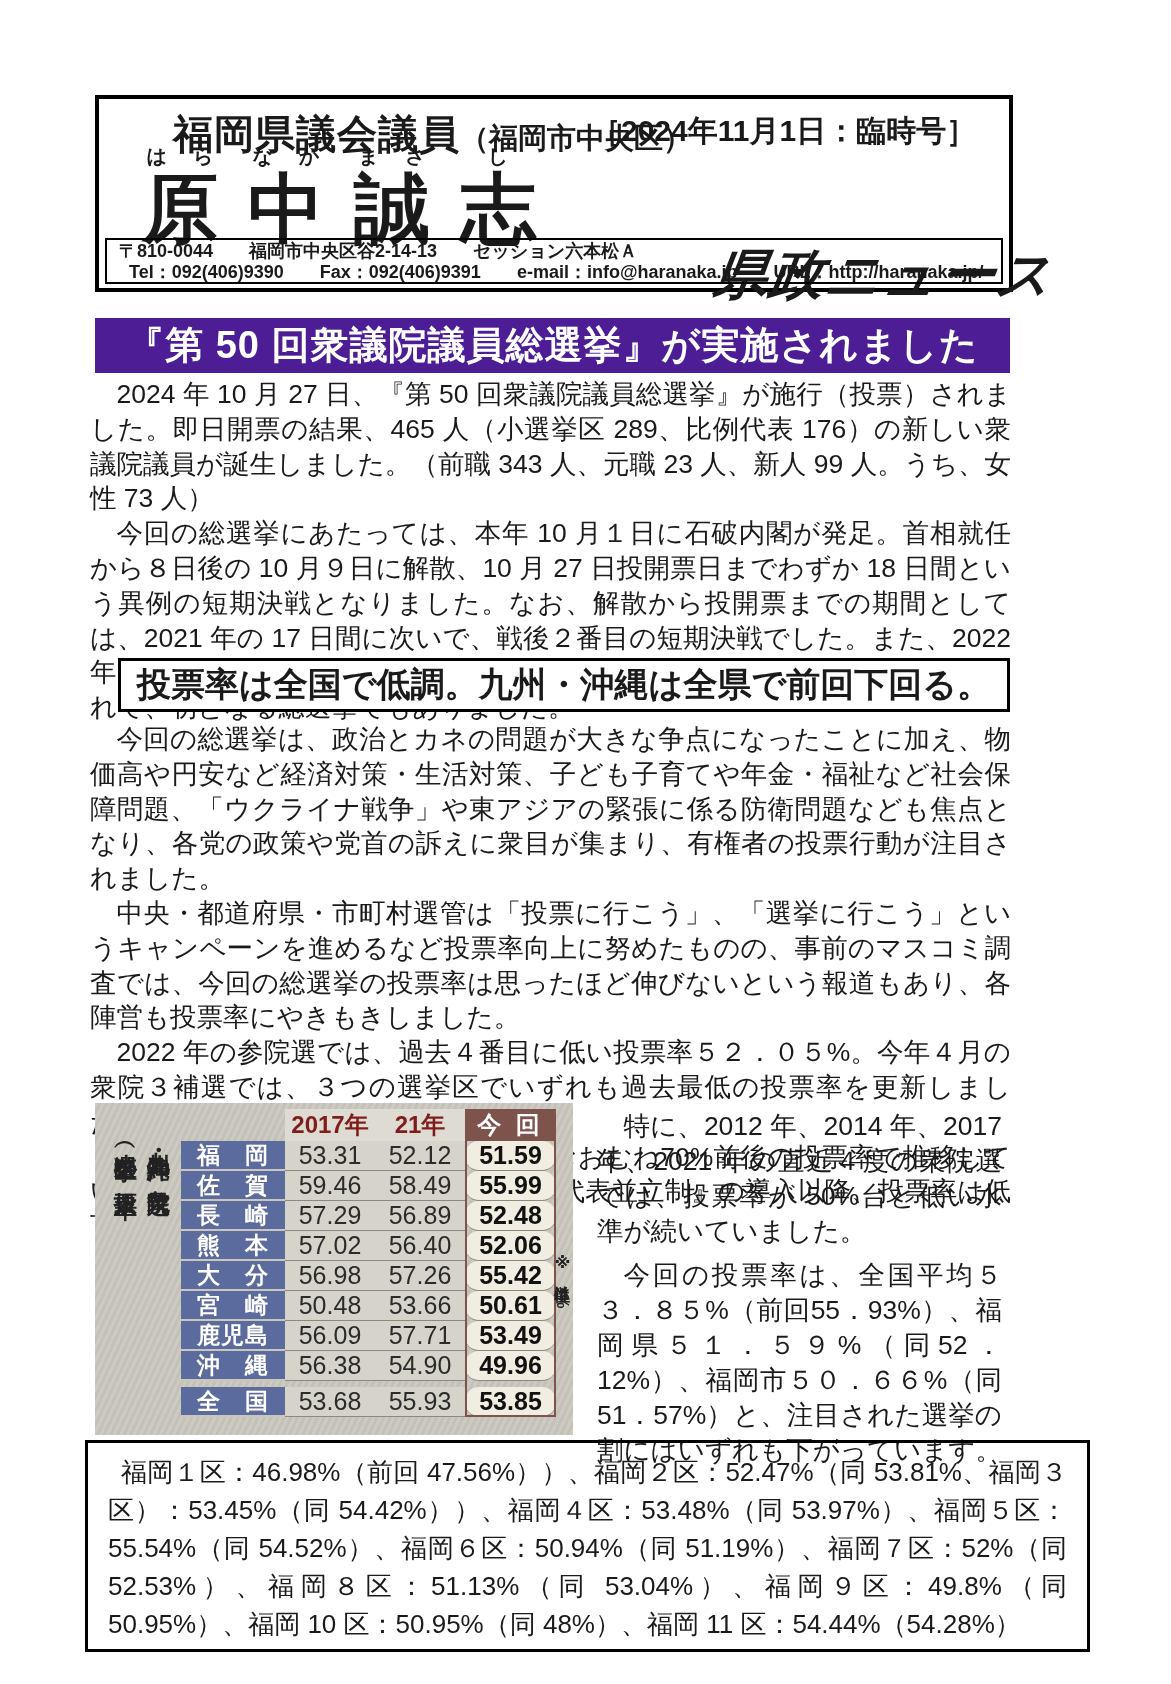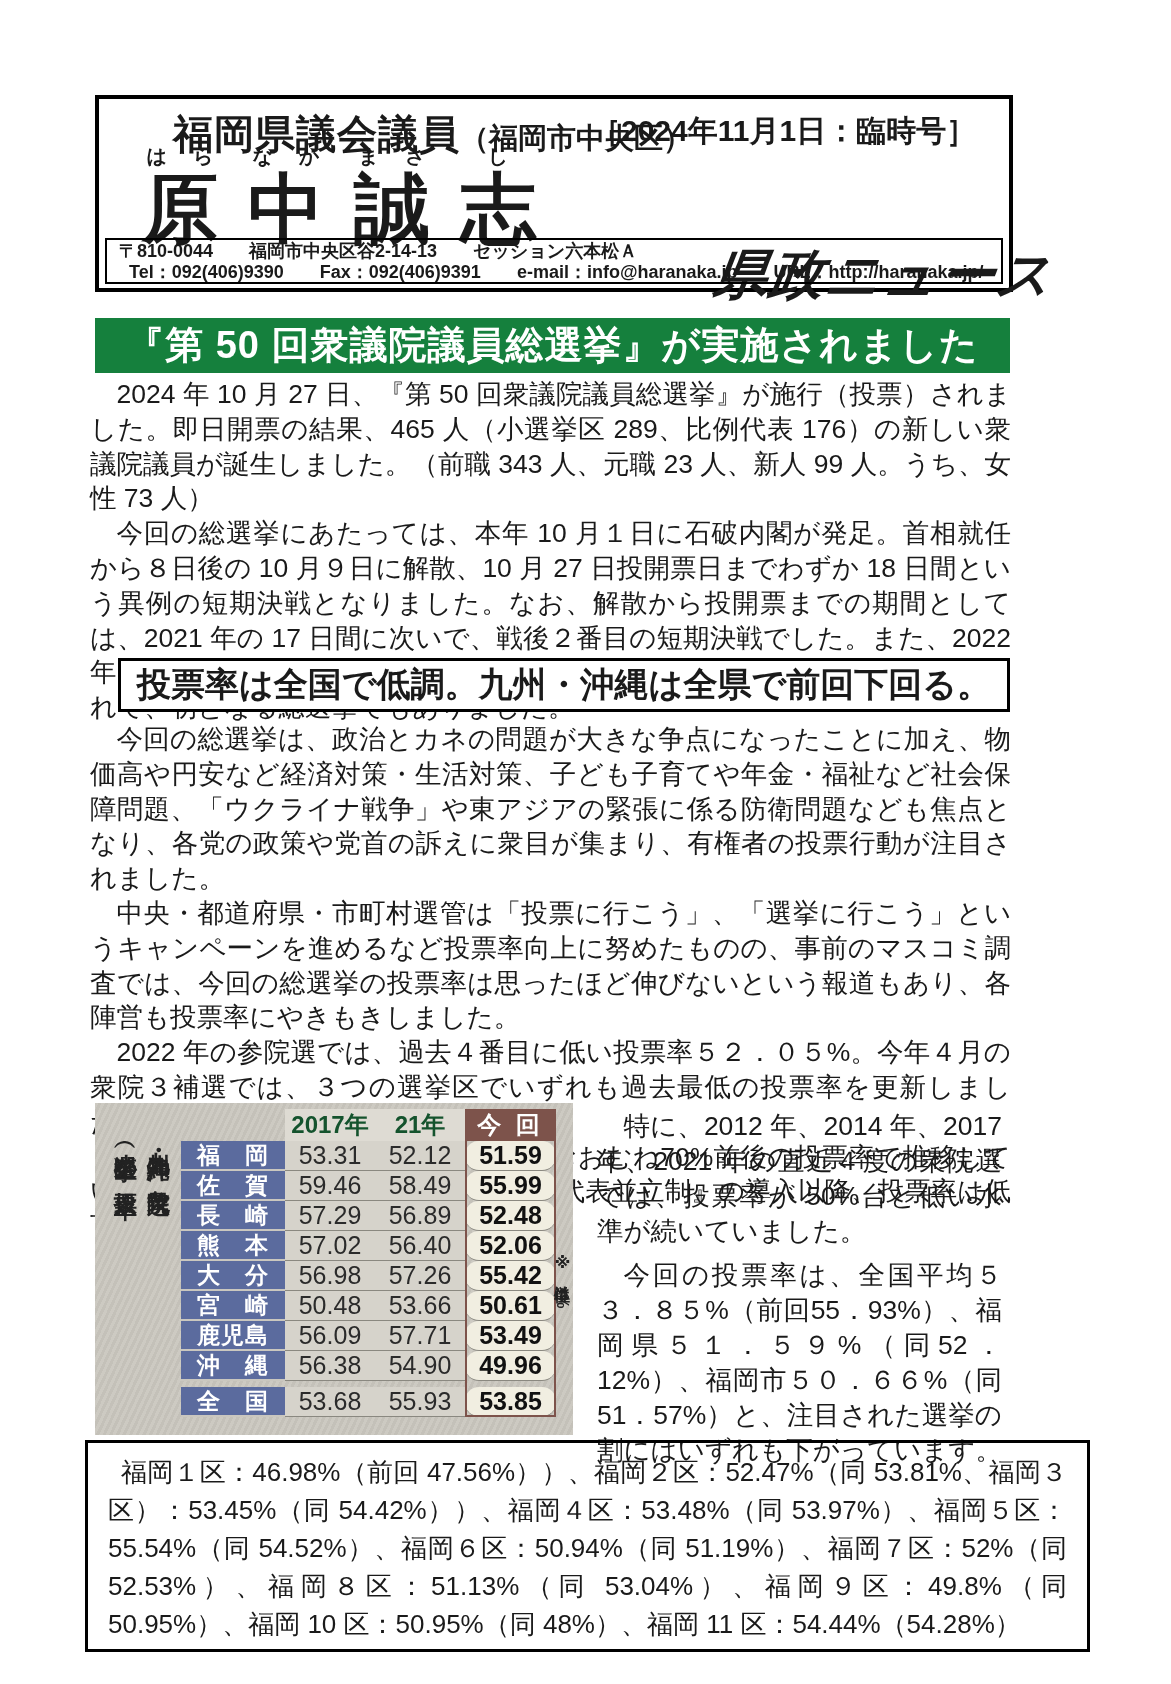--- a/index.html
+++ b/index.html
@@ -39,21 +39,21 @@
   .contact-box{
     position:absolute;left:6px;right:6px;bottom:4px;height:46px;
     border:2px solid #000;padding:1px 0 0 12px;
   }
   .contact-line{font-size:18px;font-weight:bold;line-height:21px;white-space:nowrap;}
   .contact-line.second{padding-left:10px;}
 
   
   .headline-bar{
     position:absolute;left:95px;top:318px;width:915px;height:55px;
-    background:#15803d;color:#fff;display:flex;align-items:center;justify-content:center;
+    background:#4c1d95;color:#fff;display:flex;align-items:center;justify-content:center;
     font-size:38px;font-weight:bold;letter-spacing:1px;white-space:nowrap;
   }
   .headline-box2{
     position:absolute;left:118px;top:658px;width:892px;height:54px;
     border:3px solid #000;background:#fff;display:flex;align-items:center;justify-content:center;
     font-size:34px;font-weight:bold;white-space:nowrap;
   }
 
   
   .article{position:absolute;left:90px;width:921px;}
@@ -77,21 +77,21 @@
   }
   .v-label{
     position:absolute;left:14px;top:30px;height:300px;
     writing-mode:vertical-rl;font-size:23px;font-weight:bold;color:#222;
     line-height:33px;letter-spacing:2px;
   }
   .table-wrap{position:absolute;left:86px;top:6px;width:375px;}
   .vgrid{display:grid;grid-template-columns:104px 90px 90px 91px;}
   .vgrid .hcell{
     height:32px;display:flex;align-items:center;justify-content:center;
-    font-size:24px;font-weight:bold;color:#14532d;background:#dedbd3;
+    font-size:24px;font-weight:bold;color:#7f1d1d;background:#dedbd3;
   }
   .vgrid .hcell.blank{background:transparent;}
   .vgrid .hcell.now{background:#7d534b;color:#fff;letter-spacing:4px;}
   .vgrid .rname{
     height:30px;display:flex;align-items:center;justify-content:center;
     background:#5b6b9e;color:#fff;font-size:23px;font-weight:bold;
     border-bottom:2px solid #cac7bf;letter-spacing:1px;
   }
   .vgrid .num{
     height:30px;display:flex;align-items:center;justify-content:center;

